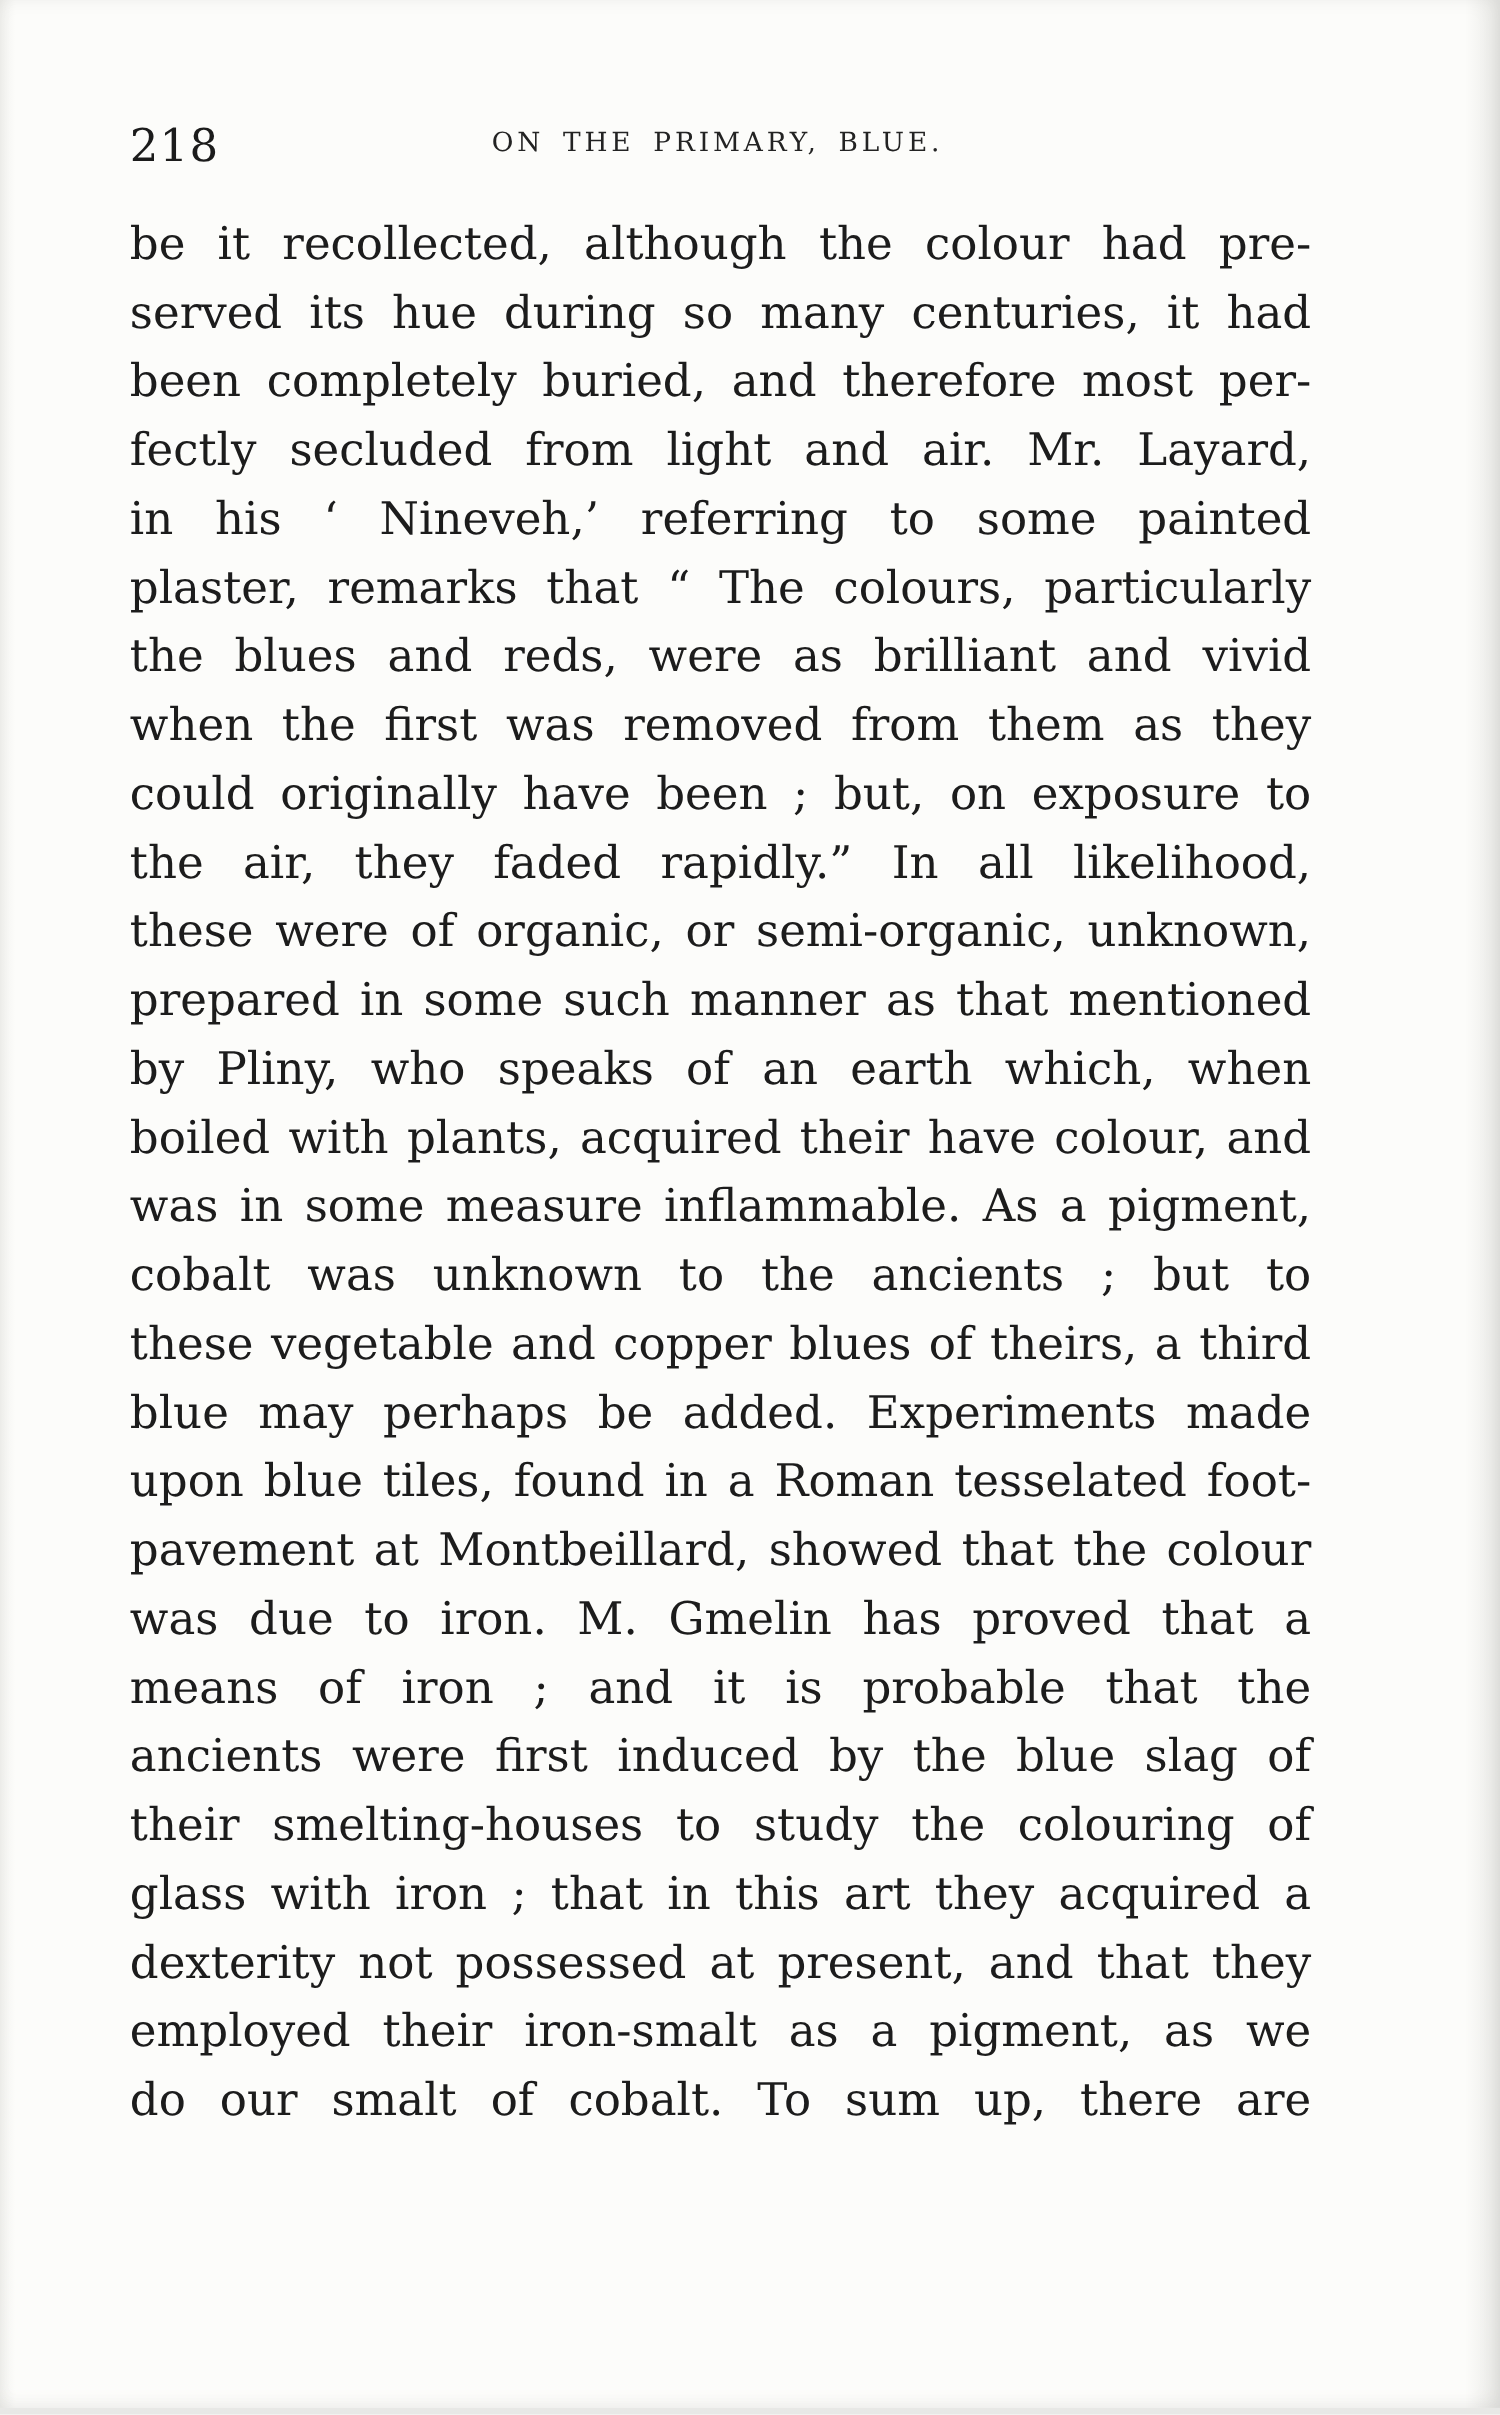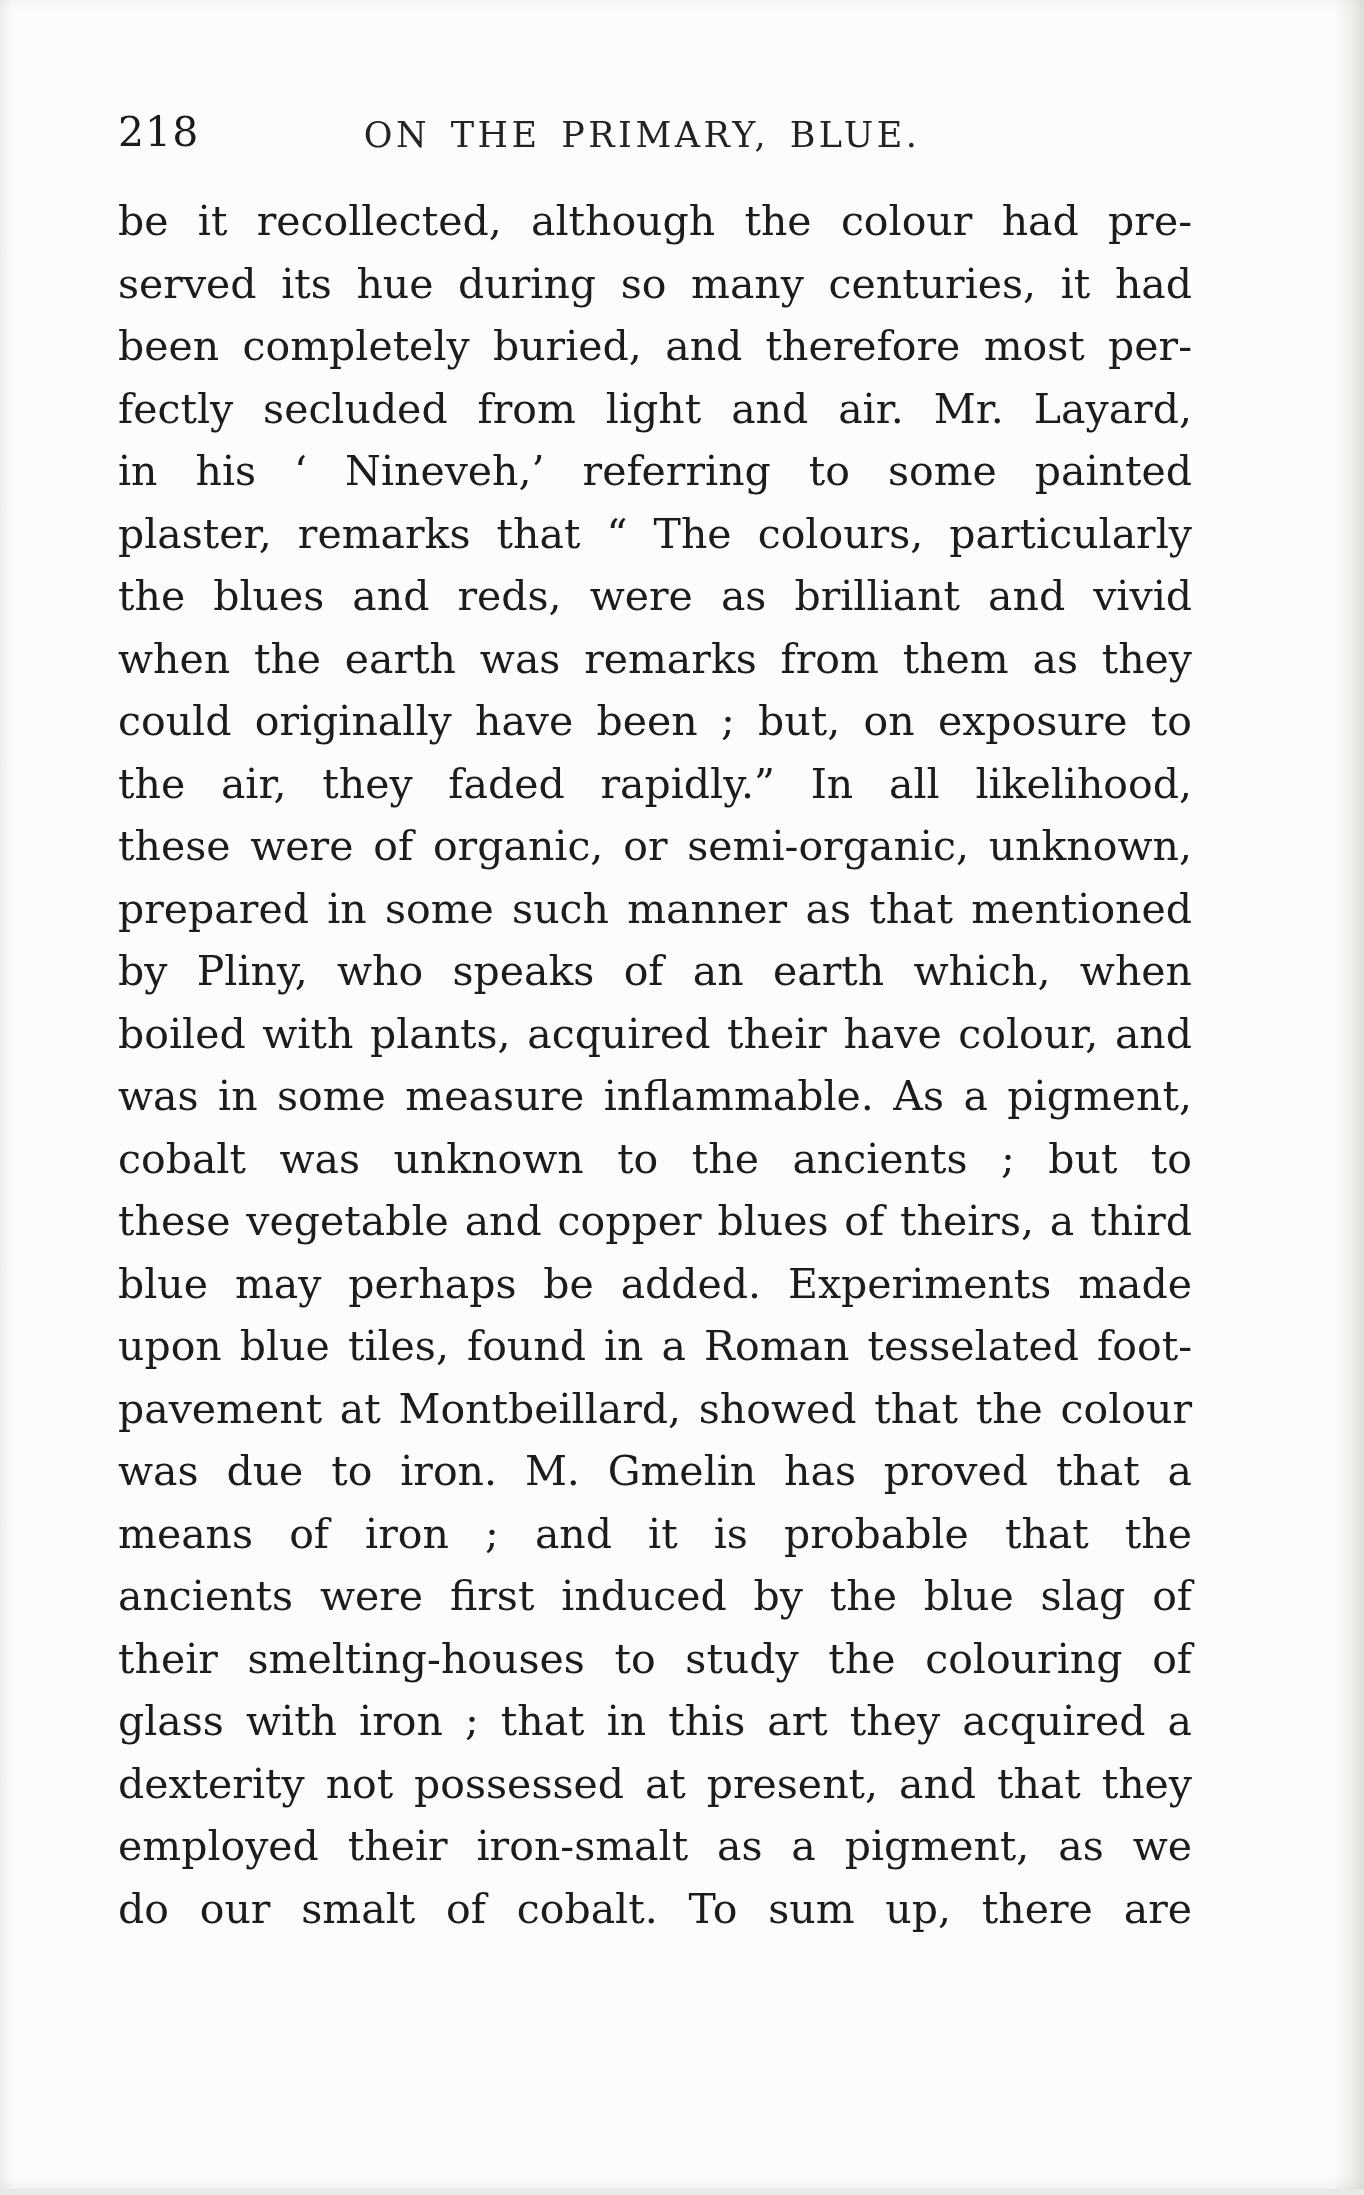--- a/index.html
+++ b/index.html
@@ -32,21 +32,21 @@
     top: 0;
     font-size: 41px;
     letter-spacing: 1px;
     color: #1b1b1b;
   }
   .running-header {
     position: absolute;
     left: 50%;
     top: 7px;
     transform: translateX(-57%);
-    font-size: 35px;
+    font-size: 24px;
     letter-spacing: 3.5px;
     word-spacing: 6px;
     color: #232323;
     white-space: nowrap;
     text-align: center;
   }
   .body-text {
     margin: 30px 60px 0 118px;
     width: 1074px;
   }
@@ -69,21 +69,21 @@
     <span class="running-header">ON THE PRIMARY, BLUE.</span>
   </div>
   <div class="body-text">
       <div class="line">be it recollected, although the colour had pre-</div>
       <div class="line">served its hue during so many centuries, it had</div>
       <div class="line">been completely buried, and therefore most per-</div>
       <div class="line">fectly secluded from light and air.  Mr. Layard,</div>
       <div class="line">in his ‘ Nineveh,’ referring to some painted</div>
       <div class="line">plaster, remarks that “ The colours, particularly</div>
       <div class="line">the blues and reds, were as brilliant and vivid</div>
-      <div class="line">when the earth was remarks from them as they</div>
+      <div class="line">when the first was removed from them as they</div>
       <div class="line">could originally have been ; but, on exposure to</div>
       <div class="line">the air, they faded rapidly.”  In all likelihood,</div>
       <div class="line">these were of organic, or semi-organic, unknown,</div>
       <div class="line">prepared in some such manner as that mentioned</div>
       <div class="line">by Pliny, who speaks of an earth which, when</div>
       <div class="line">boiled with plants, acquired their have colour, and</div>
       <div class="line">was in some measure inflammable.  As a pigment,</div>
       <div class="line">cobalt was unknown to the ancients ; but to</div>
       <div class="line">these vegetable and copper blues of theirs, a third</div>
       <div class="line">blue may perhaps be added.  Experiments made</div>

